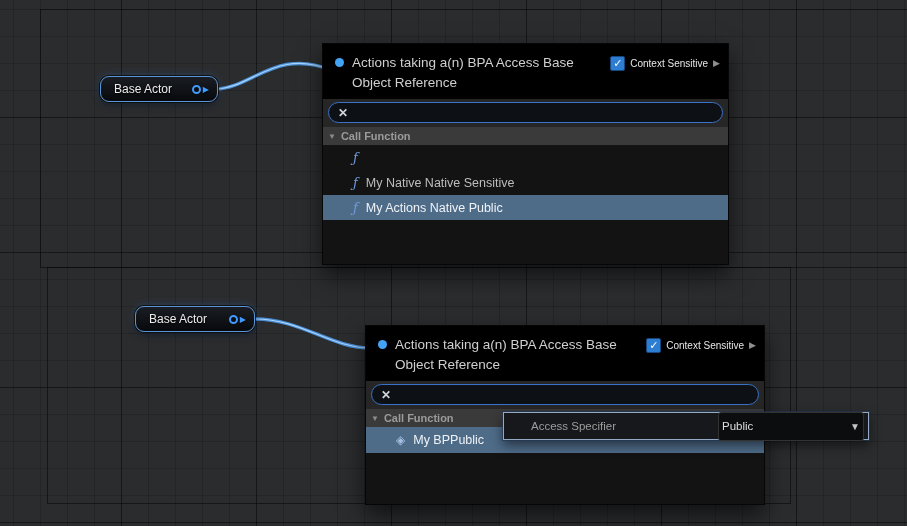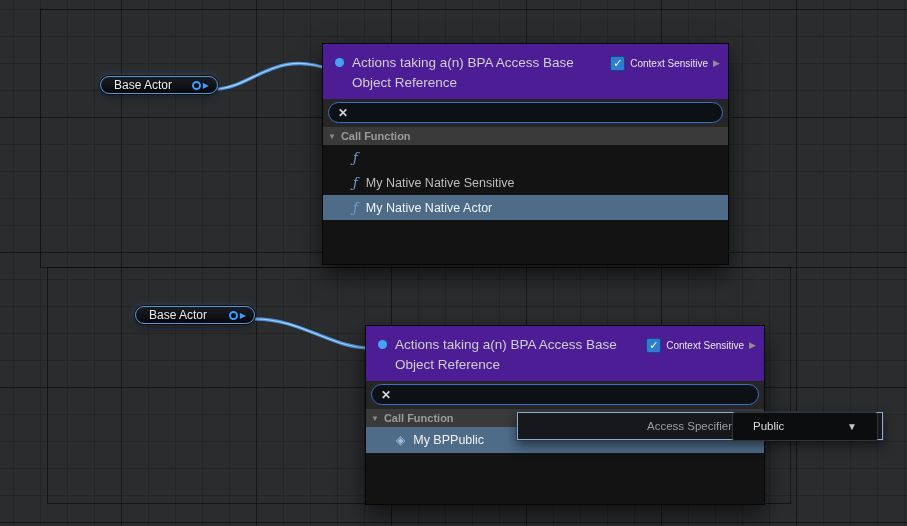--- a/index.html
+++ b/index.html
@@ -13,65 +13,65 @@
       linear-gradient(rgba(0,0,0,0.16) 1px, transparent 1px),
       linear-gradient(90deg, rgba(0,0,0,0.16) 1px, transparent 1px);
     background-size:135px 135px,135px 135px,27px 27px,27px 27px;
     background-position:-14px -18px,-14px -18px,-14px -18px,-14px -18px;
   }
   .frame{position:absolute;border:1px solid rgba(5,5,5,0.55);pointer-events:none;z-index:1;}
   #wires{position:absolute;left:0;top:0;z-index:2;pointer-events:none;}
 
   
   .node{
-    position:absolute;height:18px;display:flex;align-items:center;justify-content:space-between;
+    position:absolute;height:26px;display:flex;align-items:center;justify-content:space-between;
     background:linear-gradient(#1a1d23,#07090c);
     border:1px solid #5795d6;border-radius:9px;
     box-shadow:0 0 0 1px rgba(10,10,10,.85),0 3px 7px rgba(0,0,0,.55),0 0 8px rgba(80,150,230,.35);
     z-index:3;color:#ececec;font-size:12px;text-shadow:0 1px 2px #000;
     padding:0 8px 0 13px;box-sizing:border-box;
   }
   .pin-ring{display:inline-block;width:5px;height:5px;border:2.5px solid #3f9bff;border-radius:50%;background:#0b0d10;}
   .pin-arrow{color:#3f9bff;font-size:8px;margin-left:2px;}
 
   
   .menu{
     position:absolute;display:flex;flex-direction:column;
     background:#131313;border:1px solid #060606;
     box-shadow:0 10px 22px rgba(0,0,0,.6);z-index:4;box-sizing:border-box;
   }
-  .menu-header{background:#4c1d95;display:flex;padding:9px 8px 7px 9px;flex:none;}
+  .menu-header{background:#000000;display:flex;padding:9px 8px 7px 9px;flex:none;}
   .dot{width:9px;height:9px;border-radius:50%;background:#43a4f5;margin:5px 8px 0 3px;flex:none;}
   .menu-title{color:#cfcfcf;font-size:13.5px;line-height:1.45;max-width:245px;}
   .cs{margin-left:auto;display:flex;align-items:flex-start;gap:5px;padding-top:3px;flex:none;}
   .checkbox{width:13px;height:13px;background:#2d7dd2;border:1px solid #16477e;border-radius:2px;color:#fff;font-size:11px;line-height:12px;text-align:center;flex:none;}
   .cs-label{color:#e6e6e6;font-size:10px;line-height:15px;white-space:nowrap;}
   .chev{color:#8f8f8f;font-size:9px;line-height:15px;}
   .search-row{background:#262626;padding:3px 5px 4px 5px;flex:none;}
   .searchbox{display:flex;align-items:center;gap:8px;background:#0d1015;border:1px solid #3a72c8;border-radius:11px;height:19px;padding:0 9px;}
   .x-icon{color:#d2d6db;font-size:12px;font-weight:bold;line-height:1;}
   .searchbox input{flex:1;background:transparent;border:none;outline:none;color:#e8e8e8;font-size:12.5px;font-family:inherit;padding:0;}
   .cat{background:#3a3a3a;color:#9b9b9b;font-size:11px;font-weight:bold;display:flex;align-items:center;gap:5px;padding:3px 5px;flex:none;}
   .tri{font-size:8px;color:#8c8c8c;}
   .list{flex:1;background:#131313;}
   .item{display:flex;align-items:center;gap:8px;height:25px;padding-left:30px;color:#bdbdbd;font-size:12.5px;}
   .item.sel{background:#4e6b88;color:#eff3f7;}
   .fn-icon{color:#6f9ddb;font-style:italic;font-family:"DejaVu Serif",serif;font-size:13px;}
   .diamond-icon{color:#a6c0e4;font-size:12px;}
 
   
   .spec{
-    position:absolute;left:517px;top:412px;width:366px;height:28px;
+    position:absolute;left:503px;top:412px;width:366px;height:28px;
     display:flex;align-items:center;background:#17181c;
     border:1px solid #93a9c4;box-shadow:0 0 0 1px rgba(35,55,85,.65),0 5px 12px rgba(0,0,0,.55);
-    z-index:6;box-sizing:border-box;text-align:right;
+    z-index:6;box-sizing:border-box;
   }
   .spec-label{flex:1;color:#9d9d9d;font-size:11.5px;padding-left:27px;}
   .spec-dd{width:146px;height:29px;margin-right:4px;background:#0c0d0f;border:1px solid #323232;border-radius:3px;
-    display:flex;align-items:center;justify-content:space-between;padding:0 20px;color:#dedede;font-size:11.5px;box-sizing:border-box;}
+    display:flex;align-items:center;justify-content:space-between;padding:0 3px;color:#dedede;font-size:11.5px;box-sizing:border-box;}
   .dd-caret{color:#c4c4c4;font-size:10px;}
 </style>
 </head>
 <body>
 
 <div id="canvas">
 
   <div class="frame" style="left:40px;top:9px;width:866px;height:257px;"></div>
   <div class="frame" style="left:47px;top:267px;width:742px;height:235px;"></div>
 
@@ -120,21 +120,21 @@
     <div class="list">
       <div class="item">
         <span class="fn-icon">ƒ</span>
       </div>
       <div class="item">
         <span class="fn-icon">ƒ</span>
         <span>My Native Native Sensitive</span>
       </div>
       <div class="item sel">
         <span class="fn-icon">ƒ</span>
-        <span>My Native Native Actor</span>
+        <span>My Actions Native Public</span>
       </div>
     </div>
   </div>
 
   <div class="menu" style="left:365px;top:325px;width:400px;height:180px;">
     <div class="menu-header">
       <span class="dot"></span>
       <div class="menu-title">Actions taking a(n) BPA Access Base Object Reference</div>
       <div class="cs">
         <span class="checkbox">✓</span>

